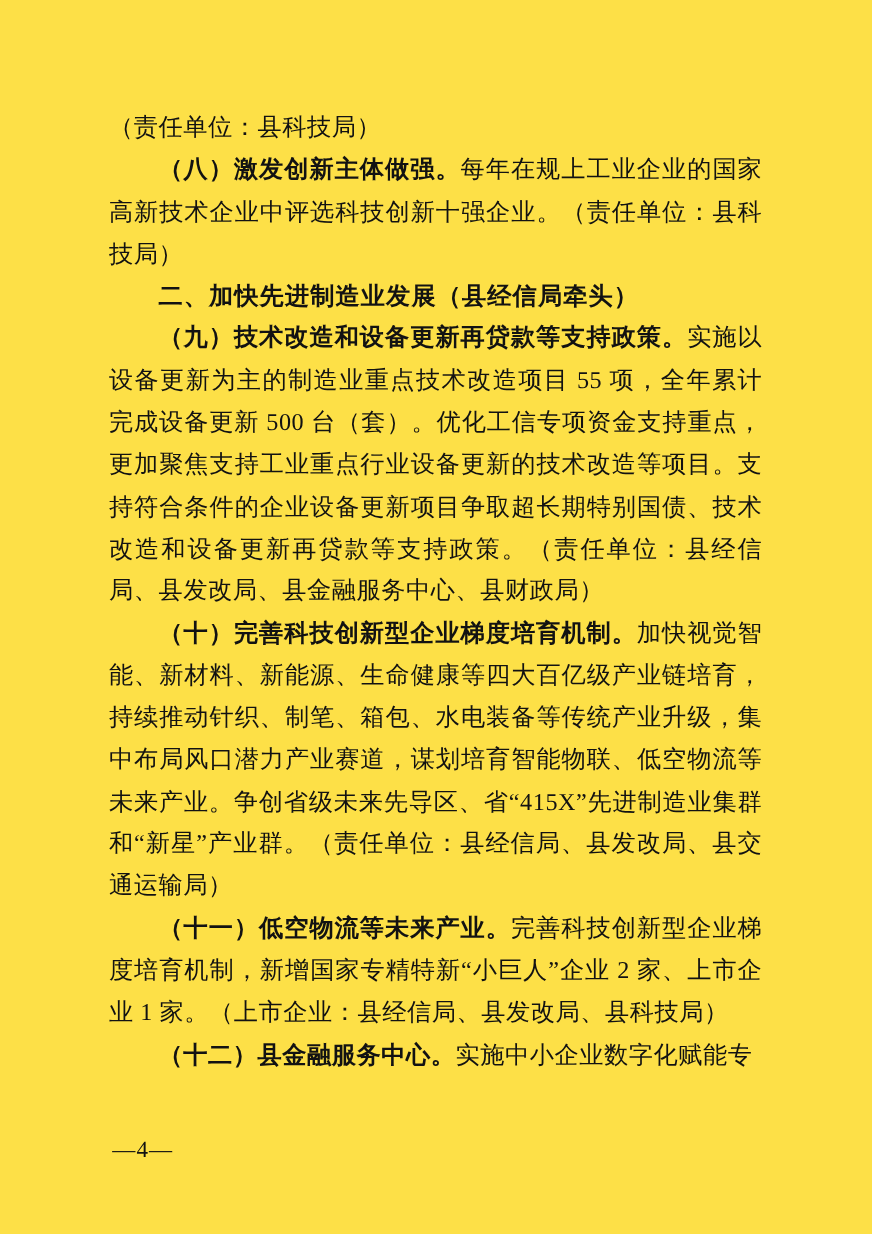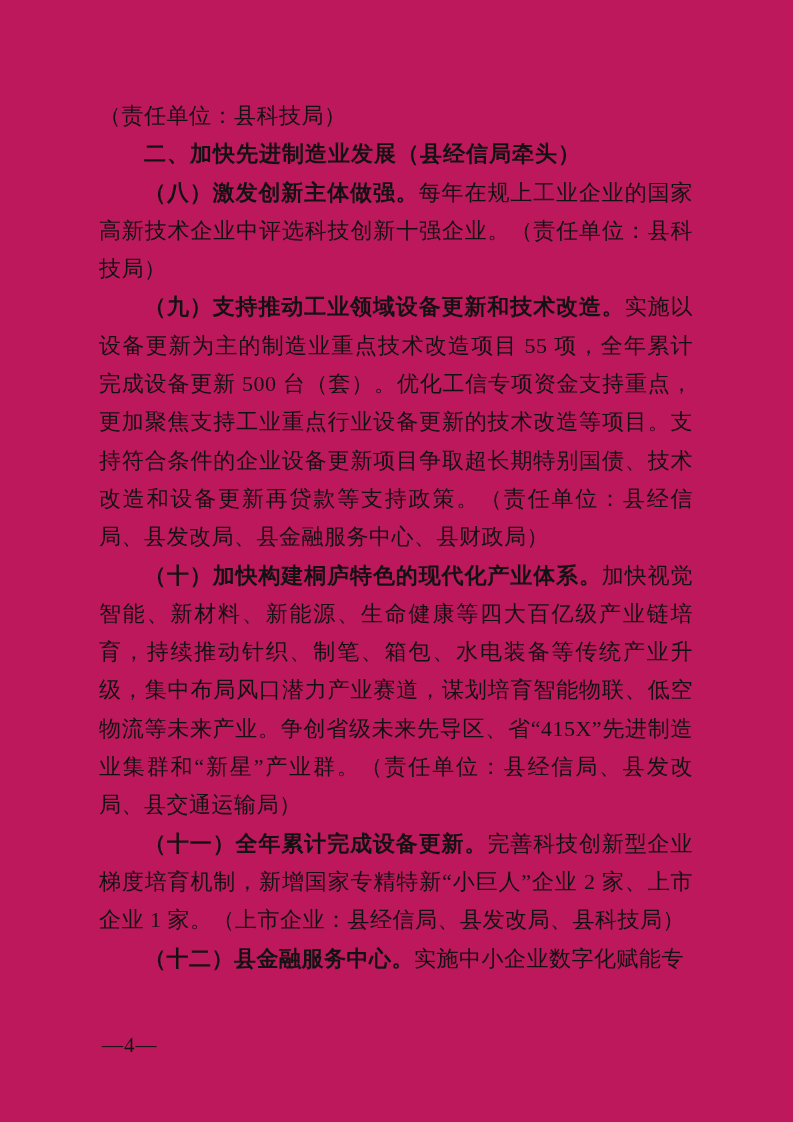--- a/index.html
+++ b/index.html
@@ -11,21 +11,21 @@
     width: 793px;
     height: 1122px;
     background: #ffffff;
     position: relative;
     overflow: hidden;
     font-family: "Liberation Serif", "DejaVu Serif", serif;
   }
   .page {
     position: absolute;
     inset: 0;
-    background: #be185d;
+    background: #fde047;
   }
   .content {
     position: absolute;
     left: 99px;
     top: 97px;
     width: 594px;
     font-size: 22px;
     line-height: 38.3px;
     color: #121212;
     text-align: justify;
@@ -61,21 +61,21 @@
     letter-spacing: 1px;
     font-family: "Liberation Serif", "DejaVu Serif", serif;
   }
 </style>
 </head>
 <body>
 
 <div class="page">
   <div class="content">
       <p class=""><span class="seg-kai">（责任单位：县科技局）</span></p>
+      <p class="indent"><span class="seg-bold">（八）激发创新主体做强。</span><span class="seg-normal">每年在规上工业企业的国家高新技术企业中评选科技创新十强企业。</span><span class="seg-kai">（责任单位：县科技局）</span></p>
       <p class="indent"><span class="seg-hei">二、加快先进制造业发展（县经信局牵头）</span></p>
-      <p class="indent"><span class="seg-bold">（八）激发创新主体做强。</span><span class="seg-normal">每年在规上工业企业的国家高新技术企业中评选科技创新十强企业。</span><span class="seg-kai">（责任单位：县科技局）</span></p>
-      <p class="indent"><span class="seg-bold">（九）支持推动工业领域设备更新和技术改造。</span><span class="seg-normal">实施以设备更新为主的制造业重点技术改造项目 55 项，全年累计完成设备更新 500 台（套）。优化工信专项资金支持重点，更加聚焦支持工业重点行业设备更新的技术改造等项目。支持符合条件的企业设备更新项目争取超长期特别国债、技术改造和设备更新再贷款等支持政策。</span><span class="seg-kai">（责任单位：县经信局、县发改局、县金融服务中心、县财政局）</span></p>
-      <p class="indent"><span class="seg-bold">（十）加快构建桐庐特色的现代化产业体系。</span><span class="seg-normal">加快视觉智能、新材料、新能源、生命健康等四大百亿级产业链培育，持续推动针织、制笔、箱包、水电装备等传统产业升级，集中布局风口潜力产业赛道，谋划培育智能物联、低空物流等未来产业。争创省级未来先导区、省“415X”先进制造业集群和“新星”产业群。</span><span class="seg-kai">（责任单位：县经信局、县发改局、县交通运输局）</span></p>
-      <p class="indent"><span class="seg-bold">（十一）全年累计完成设备更新。</span><span class="seg-normal">完善科技创新型企业梯度培育机制，新增国家专精特新“小巨人”企业 2 家、上市企业 1 家。</span><span class="seg-kai">（上市企业：县经信局、县发改局、县科技局）</span></p>
+      <p class="indent"><span class="seg-bold">（九）技术改造和设备更新再贷款等支持政策。</span><span class="seg-normal">实施以设备更新为主的制造业重点技术改造项目 55 项，全年累计完成设备更新 500 台（套）。优化工信专项资金支持重点，更加聚焦支持工业重点行业设备更新的技术改造等项目。支持符合条件的企业设备更新项目争取超长期特别国债、技术改造和设备更新再贷款等支持政策。</span><span class="seg-kai">（责任单位：县经信局、县发改局、县金融服务中心、县财政局）</span></p>
+      <p class="indent"><span class="seg-bold">（十）完善科技创新型企业梯度培育机制。</span><span class="seg-normal">加快视觉智能、新材料、新能源、生命健康等四大百亿级产业链培育，持续推动针织、制笔、箱包、水电装备等传统产业升级，集中布局风口潜力产业赛道，谋划培育智能物联、低空物流等未来产业。争创省级未来先导区、省“415X”先进制造业集群和“新星”产业群。</span><span class="seg-kai">（责任单位：县经信局、县发改局、县交通运输局）</span></p>
+      <p class="indent"><span class="seg-bold">（十一）低空物流等未来产业。</span><span class="seg-normal">完善科技创新型企业梯度培育机制，新增国家专精特新“小巨人”企业 2 家、上市企业 1 家。</span><span class="seg-kai">（上市企业：县经信局、县发改局、县科技局）</span></p>
       <p class="indent"><span class="seg-bold">（十二）县金融服务中心。</span><span class="seg-normal">实施中小企业数字化赋能专</span></p>
     </div>
   <div class="page-number">—4—</div>
 </div>
 
 </body></html>

